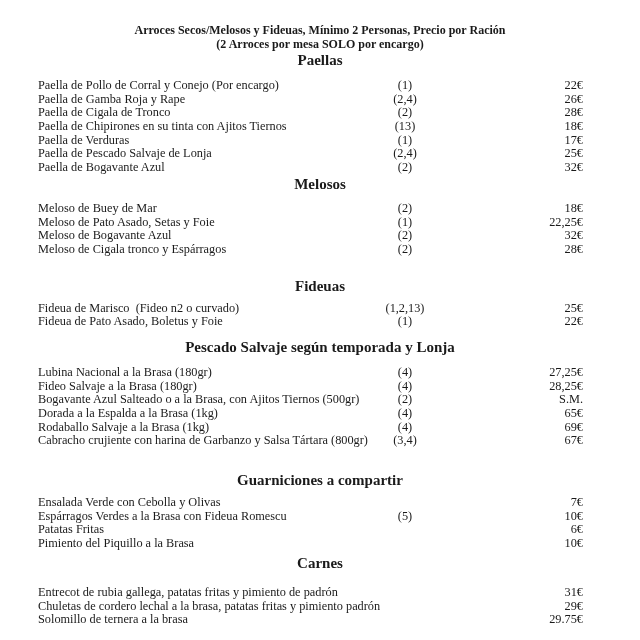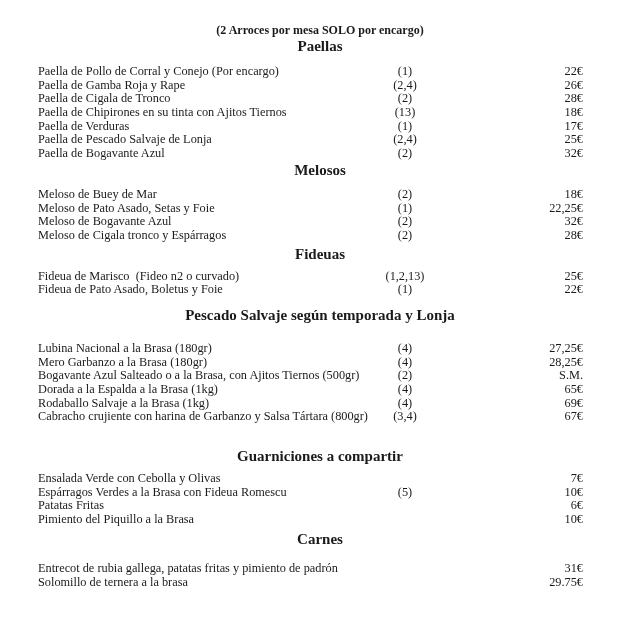--- a/index.html
+++ b/index.html
@@ -45,20 +45,21 @@
     position: absolute;
     right: 57px; top: 0;
   }
 </style>
 </head>
 <body>
 
 <div class="page">
 
   <header class="doc-header">
+    <div>Arroces Secos/Melosos y Fideuas, Mínimo 2 Personas, Precio por Ración</div>
     <div>(2 Arroces por mesa SOLO por encargo)</div>
   </header>
 
   <section>
     <h2 class="section-title" style="margin-top:0">Paellas</h2>
     <div class="rows" style="margin-top:10px">
       <div class="row">
         <span class="name">Paella de Pollo de Corral y Conejo (Por encargo)</span>
         <span class="portion">(1)</span>
         <span class="price">22€</span>
@@ -116,45 +117,45 @@
       </div>
       <div class="row">
         <span class="name">Meloso de Cigala tronco y Espárragos</span>
         <span class="portion">(2)</span>
         <span class="price">28€</span>
       </div>
     </div>
   </section>
 
   <section>
-    <h2 class="section-title" style="margin-top:2px">Fideuas</h2>
+    <h2 class="section-title" style="margin-top:20px">Fideuas</h2>
     <div class="rows" style="margin-top:7px">
       <div class="row">
         <span class="name">Fideua de Marisco  (Fideo n2 o curvado)</span>
         <span class="portion">(1,2,13)</span>
         <span class="price">25€</span>
       </div>
       <div class="row">
         <span class="name">Fideua de Pato Asado, Boletus y Foie</span>
         <span class="portion">(1)</span>
         <span class="price">22€</span>
       </div>
     </div>
   </section>
 
   <section>
     <h2 class="section-title" style="margin-top:9px">Pescado Salvaje según temporada y Lonja</h2>
-    <div class="rows" style="margin-top:18px">
+    <div class="rows" style="margin-top:10px">
       <div class="row">
         <span class="name">Lubina Nacional a la Brasa (180gr)</span>
         <span class="portion">(4)</span>
         <span class="price">27,25€</span>
       </div>
       <div class="row">
-        <span class="name">Mero Garbanzo a la Brasa (180gr)</span>
+        <span class="name">Fideo Salvaje a la Brasa (180gr)</span>
         <span class="portion">(4)</span>
         <span class="price">28,25€</span>
       </div>
       <div class="row">
         <span class="name">Bogavante Azul Salteado o a la Brasa, con Ajitos Tiernos (500gr)</span>
         <span class="portion">(2)</span>
         <span class="price">S.M.</span>
       </div>
       <div class="row">
         <span class="name">Dorada a la Espalda a la Brasa (1kg)</span>
@@ -202,20 +203,25 @@
 
   <section>
     <h2 class="section-title" style="margin-top:3px">Carnes</h2>
     <div class="rows" style="margin-top:14px">
       <div class="row">
         <span class="name">Entrecot de rubia gallega, patatas fritas y pimiento de padrón</span>
         <span class="portion"></span>
         <span class="price">31€</span>
       </div>
       <div class="row">
+        <span class="name">Chuletas de cordero lechal a la brasa, patatas fritas y pimiento padrón</span>
+        <span class="portion"></span>
+        <span class="price">29€</span>
+      </div>
+      <div class="row">
         <span class="name">Solomillo de ternera a la brasa</span>
         <span class="portion"></span>
         <span class="price">29.75€</span>
       </div>
     </div>
   </section>
 
 </div>
 
 </body></html>

